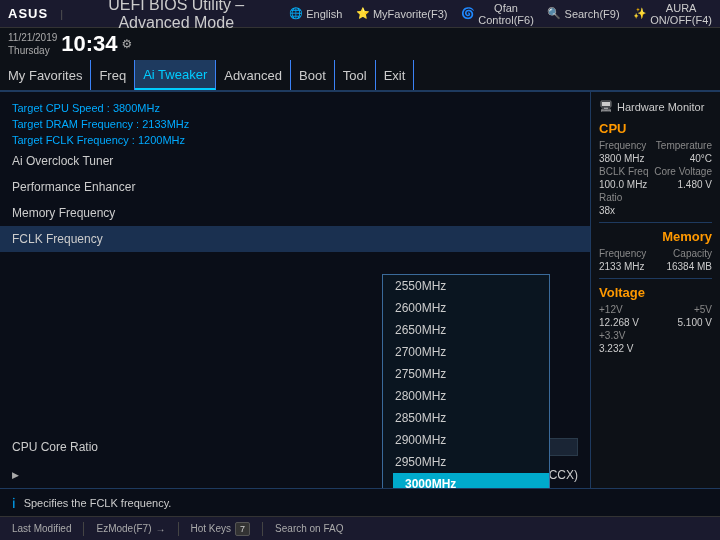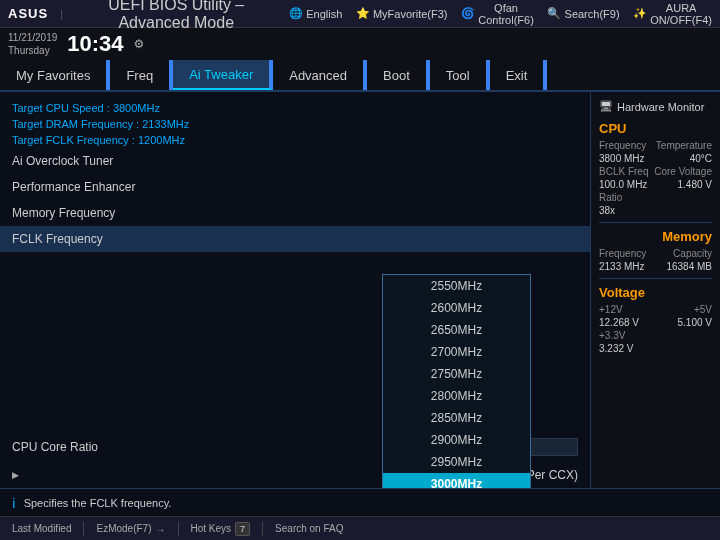--- a/index.html
+++ b/index.html
@@ -44,42 +44,42 @@
       cursor: pointer;
     }
 
     
     #datetime-bar {
       background: #0d1117;
       height: 32px;
       display: flex;
       align-items: center;
       padding: 0 8px;
-      gap: 10px;
+      gap: 4px;
     }
     #date-text { color: #aaa; font-size: 10px; line-height: 1.2; }
     #time-text { color: #fff; font-size: 22px; font-weight: bold; text-align: right; }
     #gear-icon { color: #aaa; font-size: 12px; }
 
     
     #nav-bar {
       background: #0d1117;
       height: 32px;
       display: flex;
       align-items: stretch;
       border-bottom: 2px solid #1e3a5f;
     }
     .nav-item {
-      padding: 0 16px;
+      padding: 0 8px;
       display: flex;
       align-items: center;
       color: #ccc;
       font-size: 13px;
       cursor: pointer;
-      border-right: 4px solid #3b82f6;
+      border-right: 1px solid #3b82f6;
     }
     .nav-item.active {
       background: #1e3a5f;
       color: #00ccff;
       border-bottom: 2px solid #00ccff;
     }
 
     
     #main-content {
       display: flex;
@@ -126,36 +126,36 @@
       padding: 2px 8px;
       min-width: 180px;
       text-align: left;
     }
 
     
     #dropdown-overlay {
       position: absolute;
       top: 48px;
       left: 382px;
-      width: 149px;
+      width: 168px;
       background: #0a1520;
       border: 1px solid #3a6a9a;
       z-index: 100;
-      text-align: center;
     }
     .dropdown-item {
       padding: 4px 12px;
       color: #ccc;
       font-size: 12px;
       cursor: pointer;
     }
     .dropdown-item.selected {
       background: #00aacc;
       color: #fff;
       font-weight: bold;
+      margin-left: 10px;
     }
 
     
     #right-panel {
       width: 130px;
       background: #0d1117;
       border-left: 1px solid #1e3a5f;
       padding: 8px;
       font-size: 10px;
     }

